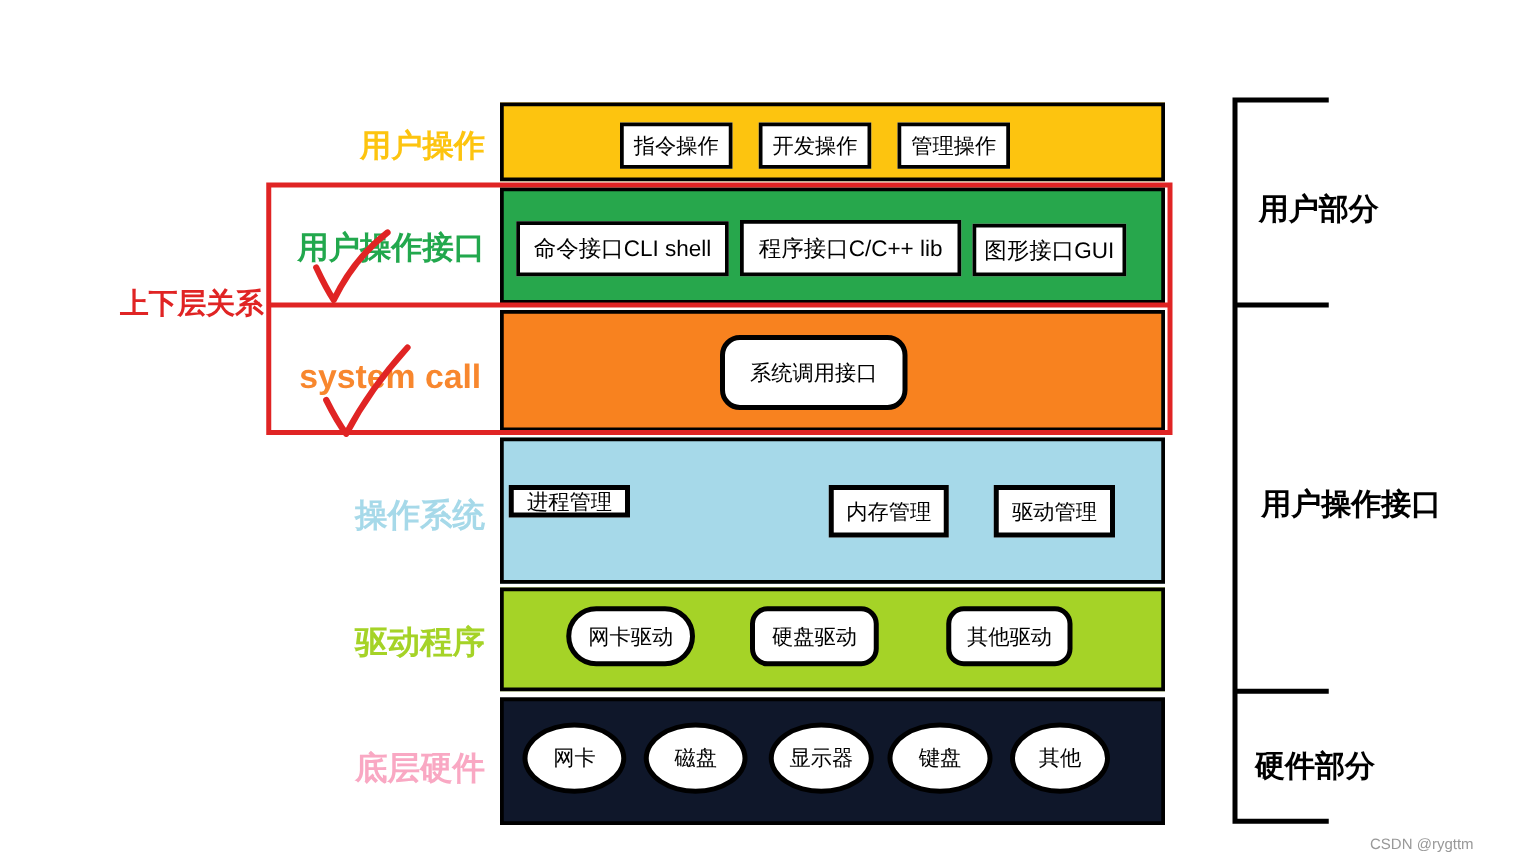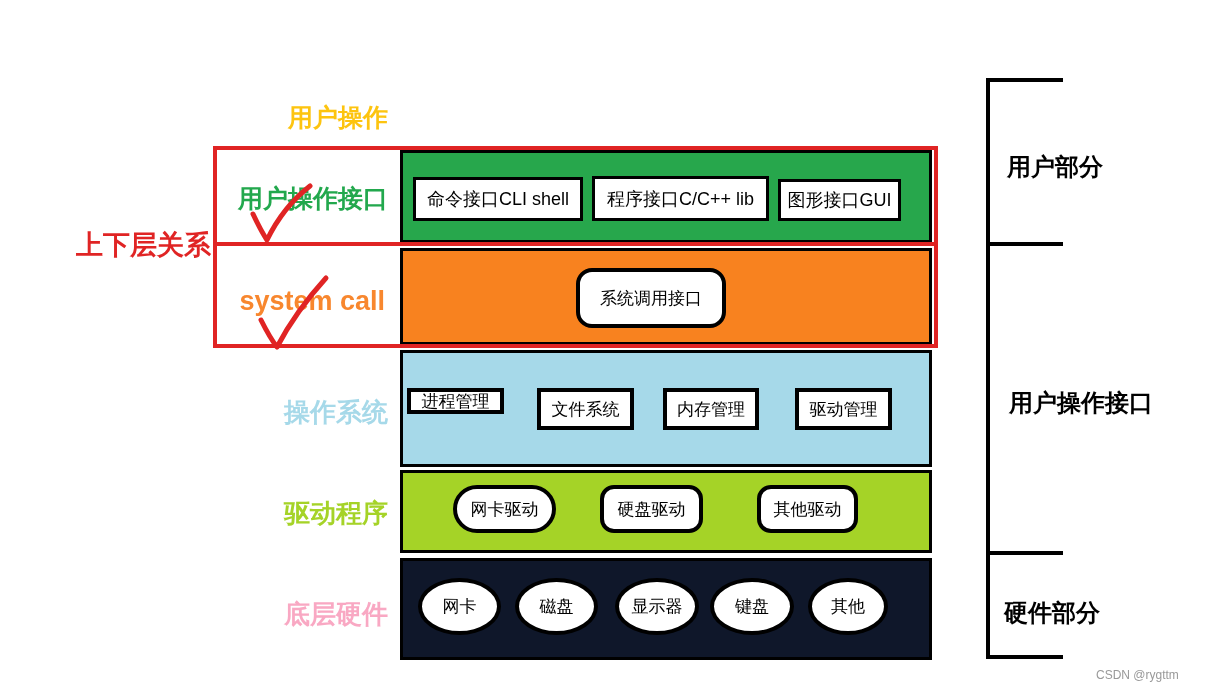--- a/index.html
+++ b/index.html
@@ -28,21 +28,21 @@
   
   .side-label{
     position:absolute;font-weight:700;white-space:nowrap;line-height:1.1;
   }
   .lbl-0{top:104px;right:830px;font-size:25px;color:#fdc40f;}
   .lbl-1{top:185px;right:830px;font-size:25px;color:#22a84d;}
   .lbl-2{top:287px;right:833px;font-size:27px;color:#f8872e;text-align:center;}
   .lbl-3{top:398px;right:830px;font-size:26px;color:#a6d9e9;}
   .lbl-4{top:499px;right:830px;font-size:26px;color:#a5d327;}
   .lbl-5{top:600px;right:830px;font-size:26px;color:#f9a8c3;margin-left:16px;}
-  .lbl-annot{position:absolute;top:227px;right:1007px;font-size:27px;font-weight:700;color:#e02424;white-space:nowrap;}
+  .lbl-annot{position:absolute;top:227px;right:1007px;font-size:23px;font-weight:700;color:#e02424;white-space:nowrap;}
   
   .sec-label{position:absolute;font-size:24px;font-weight:700;color:#000;white-space:nowrap;}
   .sec-0{left:1007px;top:151px;}
   .sec-1{left:1009px;top:387px;}
   .sec-2{left:1004px;top:597px;}
   
   .overlay{position:absolute;left:0;top:0;pointer-events:none;}
   .watermark{position:absolute;left:1096px;top:668px;font-size:12px;color:#999;white-space:nowrap;}
 </style>
 </head>
@@ -51,34 +51,38 @@
 <div class="canvas">
 
   <div class="side-label lbl-0">用户操作</div>
   <div class="side-label lbl-1">用户操作接口</div>
   <div class="side-label lbl-2">system call</div>
   <div class="side-label lbl-3">操作系统</div>
   <div class="side-label lbl-4">驱动程序</div>
   <div class="side-label lbl-5">底层硬件</div>
   <div class="lbl-annot">上下层关系</div>
 
+  <div class="band band-0">
+    <div class="wbox" style="left:93px;top:13px;width:90px;height:37px;">指令操作</div>
+    <div class="wbox" style="left:204px;top:13px;width:90px;height:37px;">开发操作</div>
+    <div class="wbox" style="left:315px;top:13px;width:90px;height:37px;">管理操作</div>
+  </div>
 
   <div class="band band-1">
     <div class="wbox" style="left:10px;top:24px;width:170px;height:44px;font-size:18px;">命令接口CLI shell</div>
     <div class="wbox" style="left:189px;top:23px;width:177px;height:45px;font-size:18px;">程序接口C/C++ lib</div>
     <div class="wbox" style="left:375px;top:26px;width:123px;height:42px;font-size:18px;">图形接口GUI</div>
   </div>
 
   <div class="band band-2">
     <div class="wbox rounded" style="left:173px;top:17px;width:150px;height:60px;">系统调用接口</div>
   </div>
 
   <div class="band band-3">
     <div class="wbox b4" style="left:4px;top:35px;width:97px;height:26px;">进程管理</div>
-    <div class="wbox b4" style="left:134px;top:35px;width:97px;height:42px;">文件系统</div>
     <div class="wbox b4" style="left:260px;top:35px;width:96px;height:42px;">内存管理</div>
     <div class="wbox b4" style="left:392px;top:35px;width:97px;height:42px;">驱动管理</div>
   </div>
 
   <div class="band band-4">
     <div class="wbox rounded" style="left:50px;top:12px;width:103px;height:48px;border-radius:24px;">网卡驱动</div>
     <div class="wbox rounded" style="left:197px;top:12px;width:103px;height:48px;border-radius:14px;">硬盘驱动</div>
     <div class="wbox rounded" style="left:354px;top:12px;width:101px;height:48px;border-radius:14px;">其他驱动</div>
   </div>
 

